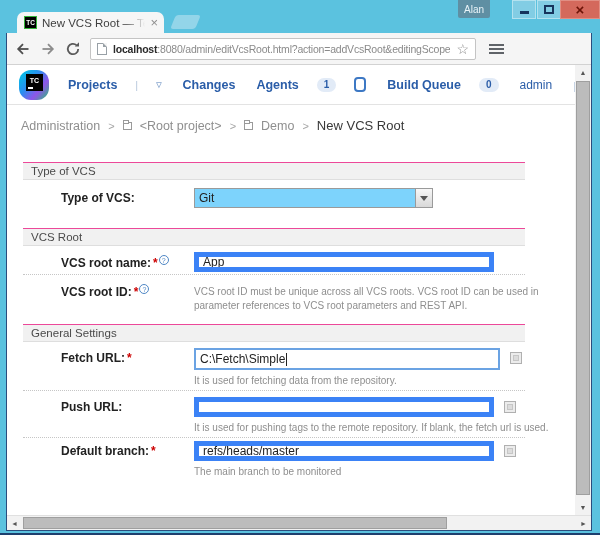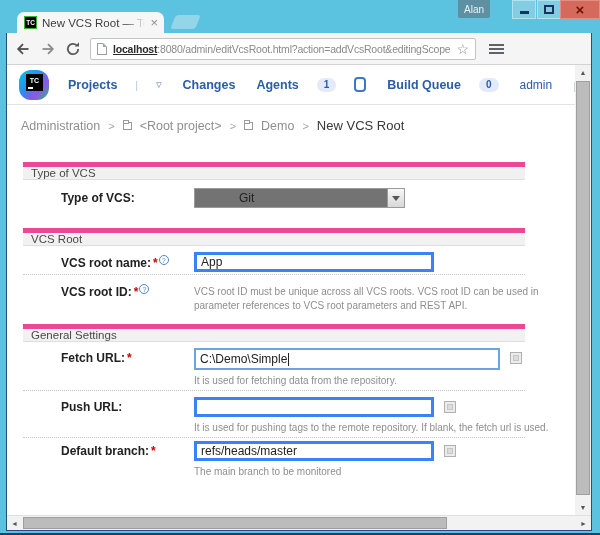--- a/index.html
+++ b/index.html
@@ -34,21 +34,21 @@
     border-left:1px solid #2a4d7e; border-right:1px solid #2a4d7e; border-bottom:1px solid #2a4d7e; }
 
   .toolbar { height:32px; background:#f5f5f5; border-bottom:1px solid #d2d2d2; display:flex; align-items:center; padding:0 8px; gap:9px; }
   .tb-icon { width:16px; height:16px; display:flex; align-items:center; justify-content:center; }
   .urlbar { width:386px; height:22px; background:#fff; border:1px solid #c4c4c4; border-radius:2px;
     display:flex; align-items:center; padding:0 6px; gap:6px; }
   .doc-icon { width:10px; height:12px; min-width:10px; border:1px solid #98a0a6; position:relative; background:#fff; }
   .doc-icon::before { content:""; position:absolute; right:-1px; top:-1px; width:0; height:0;
     border-left:4px solid #98a0a6; border-top:4px solid #f5f5f5; }
   .url-text { flex:1; font-size:10.5px; letter-spacing:-0.2px; color:#8a8a8a; white-space:nowrap; overflow:hidden; }
-  .url-host { color:#2b2b2b;text-decoration:underline; }
+  .url-host { color:#2b2b2b; }
   .star { color:#8a8a8a; font-size:14px; line-height:14px; }
   .menu-btn { display:flex; flex-direction:column; gap:2px; margin-left:4px; }
   .menu-btn i { display:block; width:15px; height:2px; background:#5f6368; }
 
   .viewport { position:relative; height:465px; overflow:hidden; background:#fff; }
 
   
   .tc-header { height:40px; display:flex; align-items:center; padding:0 26px 0 12px; border-bottom:1px solid #e3e3e3; }
   .logo { width:30px; height:30px; min-width:30px; position:relative; border-radius:40%;
     background:linear-gradient(130deg,#00c4e4 5%,#2b8df0 40%,#8f55e8 68%,#22c46e 100%); }
@@ -65,44 +65,44 @@
 
   
   .breadcrumb { display:flex; align-items:center; gap:8px; padding:11px 0 0 14px; height:30px; font-size:12.5px; color:#8f8f8f; }
   .crumb-sep { color:#a5a5a5; font-size:11px; }
   .cube { width:9px; height:8px; border:1px solid #9a9a9a; position:relative; margin-top:1px; }
   .cube::before { content:""; position:absolute; top:-3px; left:-1px; width:4px; height:2px; border:1px solid #9a9a9a; background:#fff; }
   .crumb-current { color:#383838; font-size:13px; }
 
   
   .form { margin-left:16px; width:502px; }
-  .sec { height:18px; background:#f1f1f1; border-top:5px solid #ec4899; border-bottom:1px solid #dedede;
+  .sec { height:18px; background:#f1f1f1; border-top:1px solid #ec4899; border-bottom:1px solid #dedede;
     color:#4a4a4a; font-size:11.5px; display:flex; align-items:center; padding-left:8px; }
   .sec1 { margin-top:27px; }
   .sec2 { margin-top:10px; }
   .sec3 { margin-top:9px; }
   .row { display:flex; padding:6px 0 2px 0; }
   .row.dotted { border-top:1px dotted #c6c6c6; }
   .lbl { width:139px; min-width:139px; padding-left:6px; padding-top:3px; font-weight:bold; color:#222; font-size:12px; white-space:nowrap;margin-left:32px; }
   .req { color:#c00; margin-left:2px; }
   .help { display:inline-block; width:10px; height:10px; border:1px solid #4f87c5; border-radius:50%;
     color:#4f87c5; font-size:7px; line-height:9px; text-align:center; vertical-align:4px; margin-left:1px; font-weight:normal; }
   .fld { flex:1; }
   .field-line { display:flex; align-items:flex-start; }
-  .tinput { width:240px; height:20px; border:3px solid #3b82f6; font-size:12px; padding:0 4px; color:#222;
+  .tinput { width:300px; height:20px; border:5px solid #3b82f6; font-size:12px; padding:0 4px; color:#222;
     background:#fff; display:flex; align-items:center; overflow:hidden; white-space:nowrap; }
   .tinput.focus { width:306px; height:22px; border:2px solid #6ba3e3; }
   .caret { width:1px; height:13px; background:#222; margin-left:1px; }
   .gray-btn { width:12px; height:12px; min-width:12px; background:#ececec; border:1px solid #b0b0b0; margin:4px 0 0 10px; position:relative; }
   .gray-btn::after { content:""; position:absolute; inset:2px; background:#dcdcdc; border:1px solid #c6c6c6; }
   .hint { color:#8e8e8e; font-size:10px; margin-top:4px; line-height:14px; white-space:nowrap; }
   .hint + .hint { margin-top:0; }
   .row-type { padding:8px 0 10px 0; }
 
-  .select { width:211px; height:20px; border:1px solid #9a9a9a; display:flex; align-items:stretch; background:#737373;padding-left:40px; }
+  .select { width:239px; height:20px; border:1px solid #9a9a9a; display:flex; align-items:stretch; background:#7dd3fc; }
   .select-val { flex:1; padding:2px 0 0 4px; font-size:12px; color:#222; }
   .select-btn { width:17px; background:linear-gradient(#f7f7f7,#d8d8d8); border-left:1px solid #9a9a9a;
     display:flex; align-items:center; justify-content:center; }
   .select-arrow { width:0; height:0; border:4px solid transparent; border-top:5px solid #555; margin-top:4px; }
 
   
   .vscroll { position:absolute; top:0; right:0; width:16px; height:450px; background:#f2f2f2; }
   .vs-btn { position:absolute; left:0; width:16px; height:15px; display:flex; align-items:center; justify-content:center;
     color:#555; font-size:7px; }
   .vs-up { top:0; } .vs-down { bottom:0; }
@@ -246,21 +246,21 @@
             <div class="hint">parameter references to VCS root parameters and REST API.</div>
           </div>
         </div>
 
         <div class="sec sec3">General Settings</div>
         <div class="row">
           <div class="lbl"><span>Fetch URL:</span><span class="req">*</span></div>
           <div class="fld">
             <div class="field-line">
               <div class="tinput focus">
-                  <span>C:\Demo\Simple</span>
+                  <span>C:\Fetch\Simple</span>
                   <span class="caret"></span>
                 </div>
               <span class="gray-btn"></span>
             </div>
             <div class="hint">It is used for fetching data from the repository.</div>
           </div>
         </div>
         <div class="row dotted">
           <div class="lbl"><span>Push URL:</span></div>
           <div class="fld">

